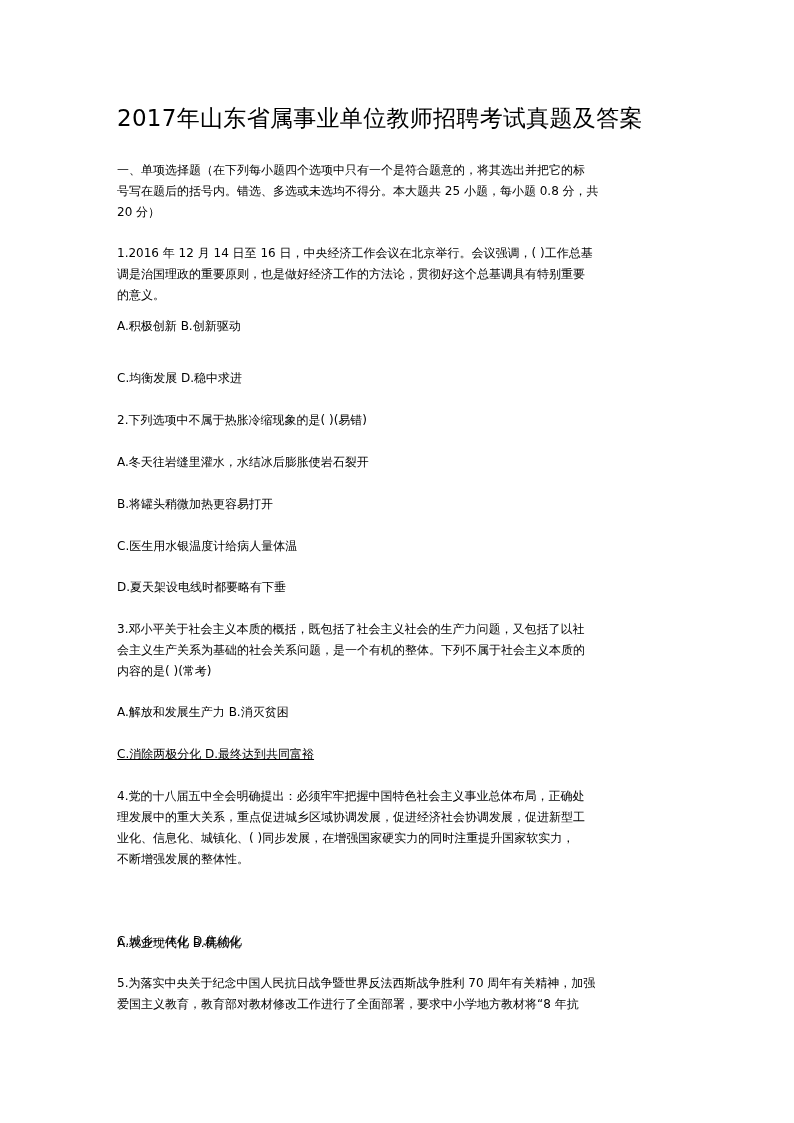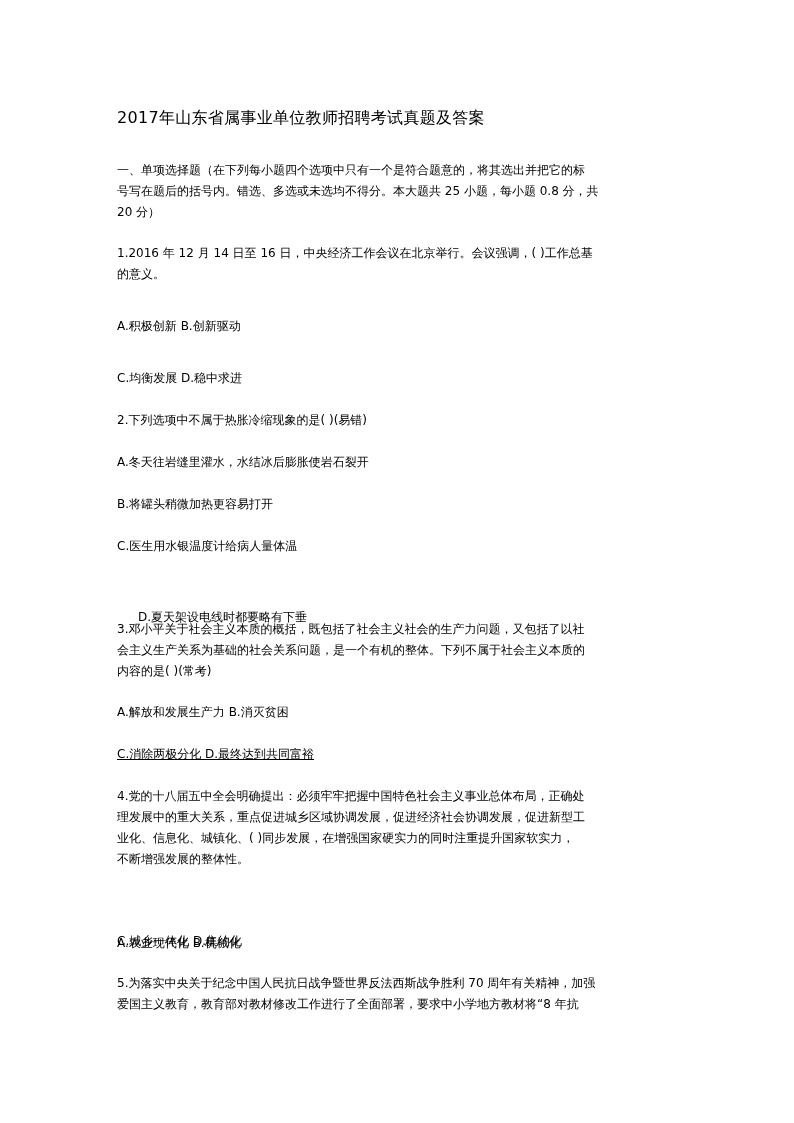--- a/index.html
+++ b/index.html
@@ -18,21 +18,21 @@
     .page {
       position: absolute;
       left: 117px;
       top: 0;
       width: 570px;
     }
     .title {
       position: absolute;
       top: 104px;
       left: 0;
-      font-size: 16px;
+      font-size: 23px;
       line-height: 28px;
       white-space: nowrap;
       letter-spacing: 0.3px;
       font-weight: normal;
       margin: 0;
     }
     .para {
       position: absolute;
       left: 0;
       font-size: 12px;
@@ -53,30 +53,31 @@
   <h1 class="title">2017年山东省属事业单位教师招聘考试真题及答案</h1>
 
   <p class="para" style="top:160px;">
     <span class="line">一、单项选择题（在下列每小题四个选项中只有一个是符合题意的，将其选出并把它的标</span>
     <span class="line">号写在题后的括号内。错选、多选或未选均不得分。本大题共 25 小题，每小题 0.8 分，共</span>
     <span class="line">20 分）</span>
   </p>
 
   <p class="para" style="top:243px;">
     <span class="line">1.2016 年 12 月 14 日至 16 日，中央经济工作会议在北京举行。会议强调，(      )工作总基</span>
+    <span class="line">调是治国理政的重要原则，也是做好经济工作的方法论，贯彻好这个总基调具有特别重要</span>
     <span class="line">的意义。</span>
   </p>
   <p class="para" style="top:316px;">A.积极创新 B.创新驱动</p>
   <p class="para" style="top:368px;">C.均衡发展 D.稳中求进</p>
 
   <p class="para" style="top:410px;">2.下列选项中不属于热胀冷缩现象的是(   )(易错)</p>
   <p class="para" style="top:452px;">A.冬天往岩缝里灌水，水结冰后膨胀使岩石裂开</p>
   <p class="para" style="top:494px;">B.将罐头稍微加热更容易打开</p>
   <p class="para" style="top:536px;">C.医生用水银温度计给病人量体温</p>
-  <p class="para" style="top:607px;margin-left:21px;">D.夏天架设电线时都要略有下垂</p>
+  <p class="para" style="top:577px;">D.夏天架设电线时都要略有下垂</p>
 
   <p class="para" style="top:619px;">
     <span class="line">3.邓小平关于社会主义本质的概括，既包括了社会主义社会的生产力问题，又包括了以社</span>
     <span class="line">会主义生产关系为基础的社会关系问题，是一个有机的整体。下列不属于社会主义本质的</span>
     <span class="line">内容的是(   )(常考)</span>
   </p>
   <p class="para" style="top:702px;">A.解放和发展生产力 B.消灭贫困</p>
   <p class="para" style="top:744px;text-decoration:underline;">C.消除两极分化 D.最终达到共同富裕</p>
 
   <p class="para" style="top:786px;">

